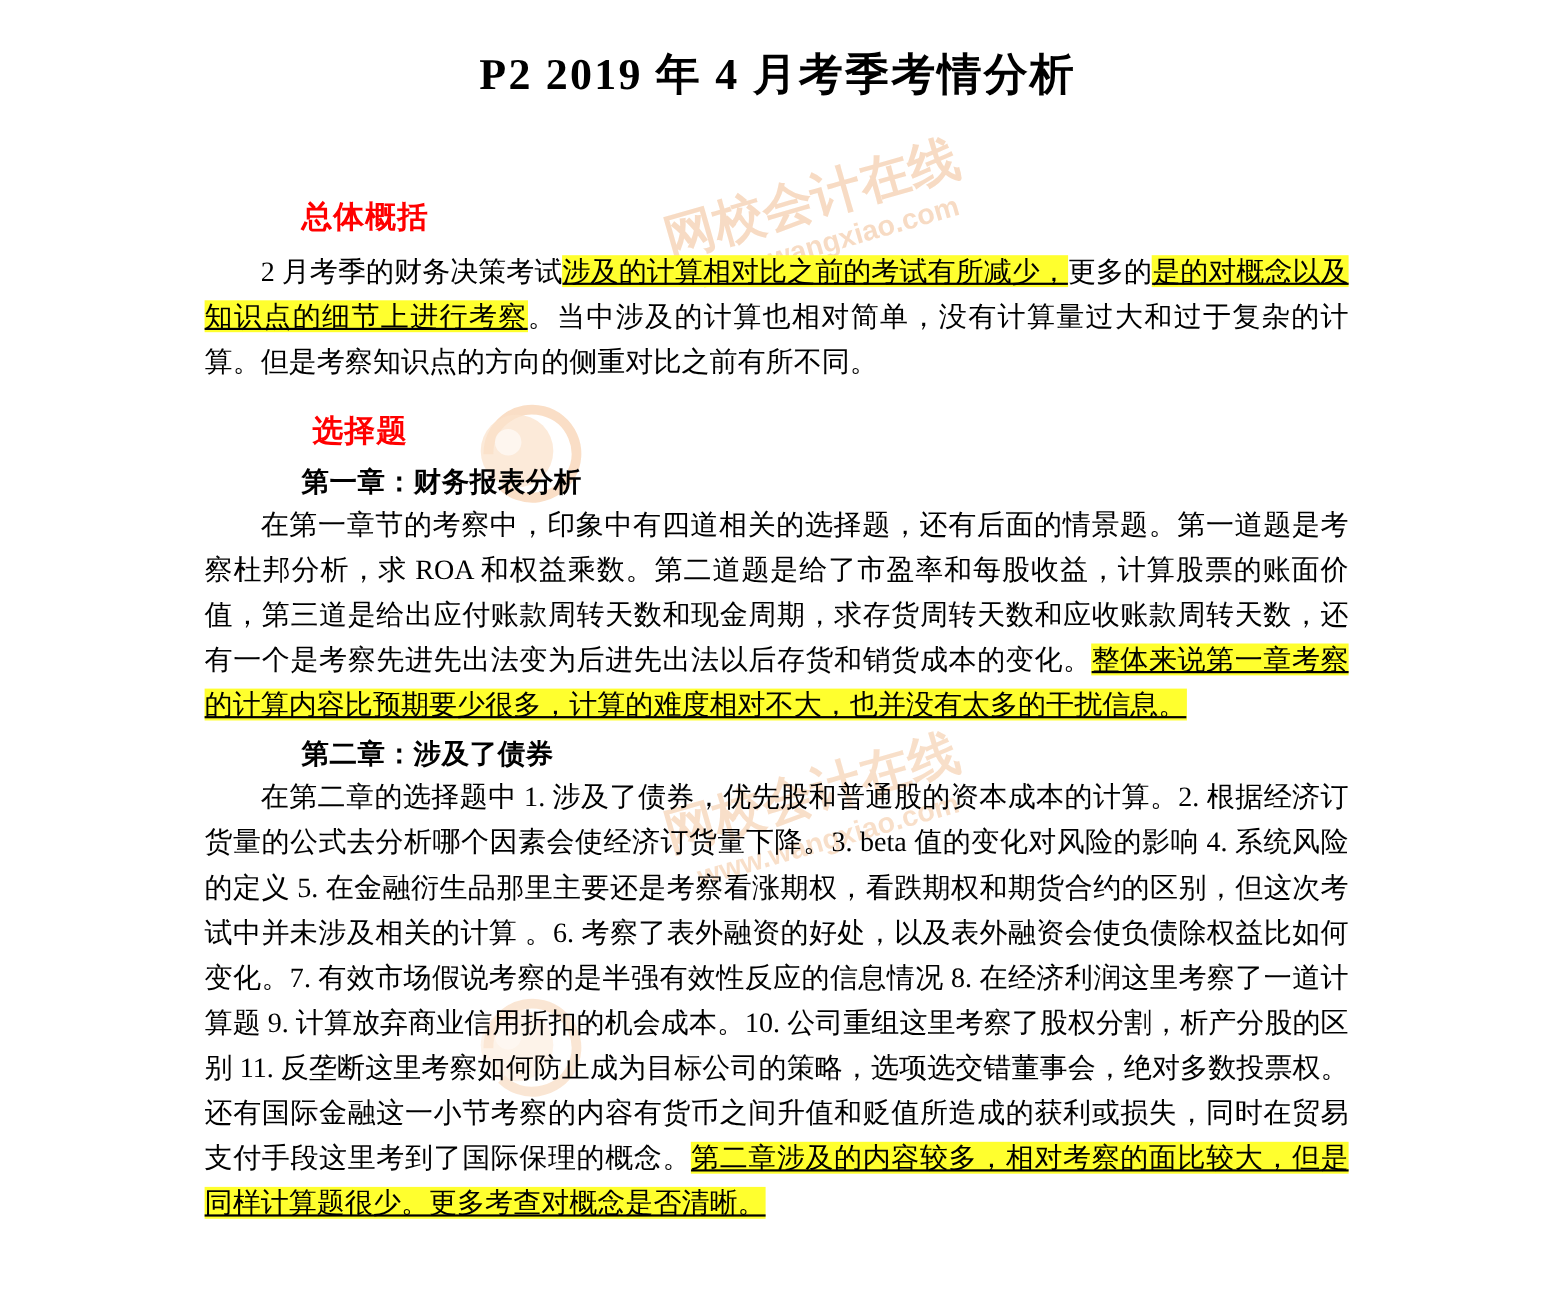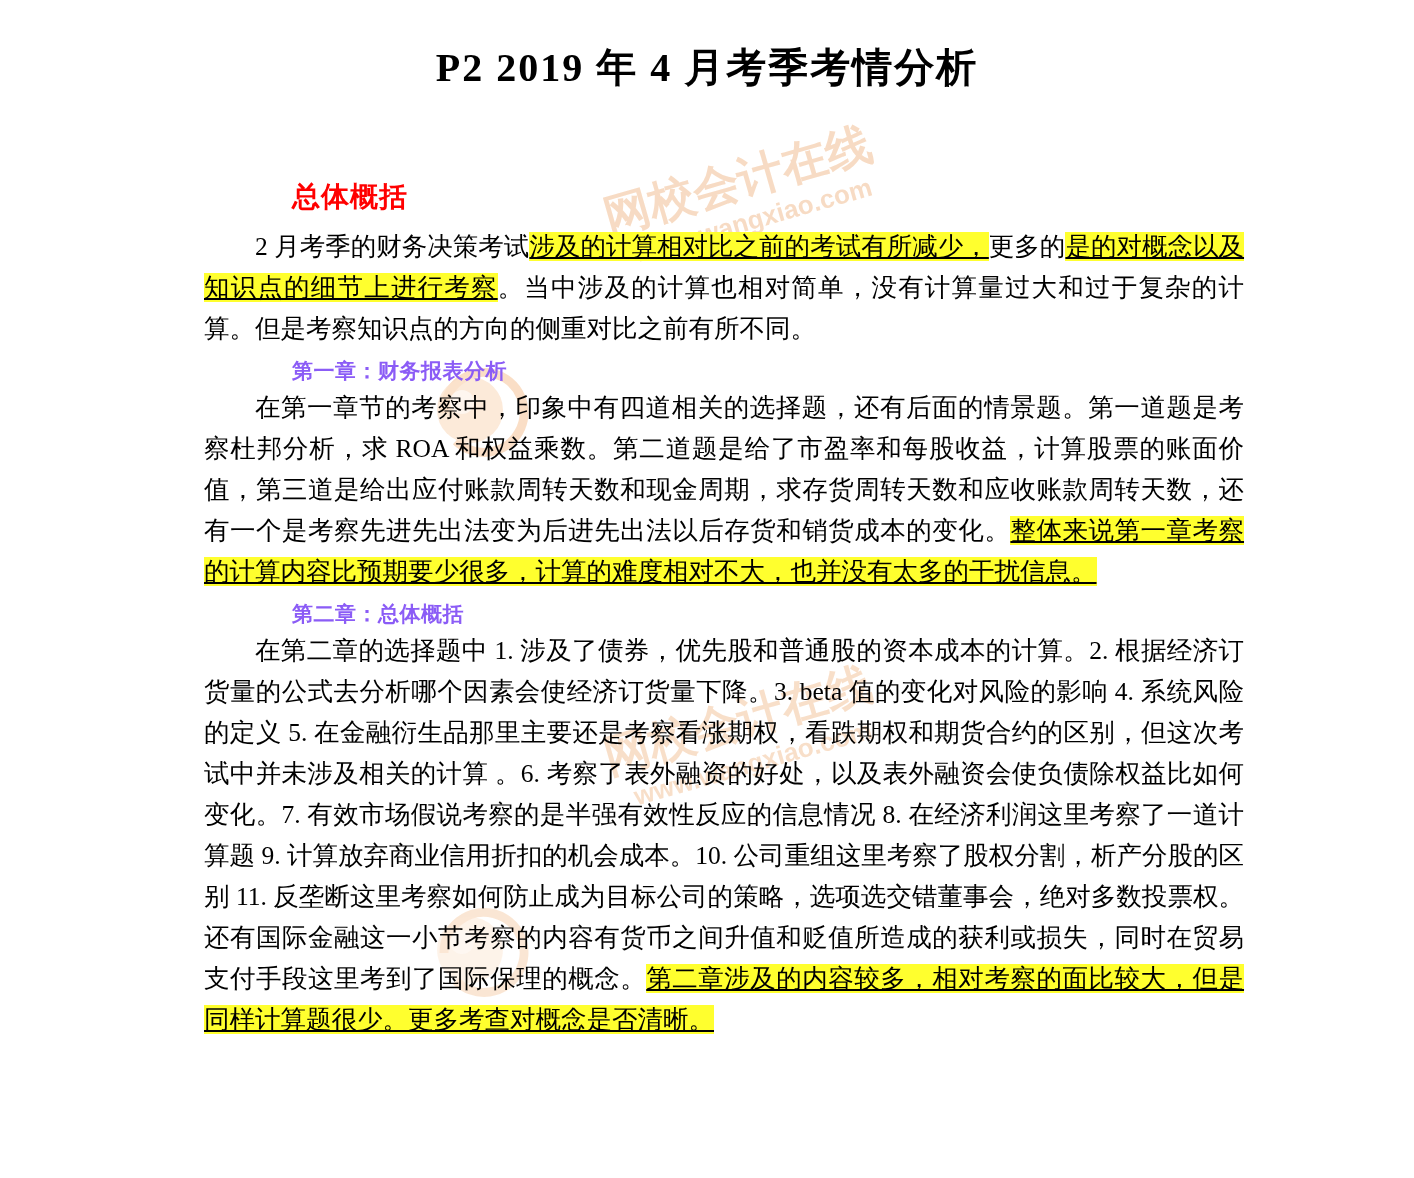--- a/index.html
+++ b/index.html
@@ -73,41 +73,41 @@
     font-size: 40px;
     font-weight: 700;
     letter-spacing: 2px;
     color: #000;
     font-family: "Liberation Serif", "DejaVu Serif", serif;
   }
 
   
   .content {
     position: absolute;
-    left: 204px;
+    left: 186px;
     top: 178px;
     width: 1040px;
   }
 
   .section-head {
     color: #ff0000;
     font-weight: 700;
     font-size: 28px;
     font-family: "Liberation Sans", "DejaVu Sans", sans-serif;
     letter-spacing: 1px;
     margin: 0 0 10px 0;
   }
   .section-head.indent-1 { padding-left: 88px; }
   .section-head.indent-2 { padding-left: 98px; }
   .section-head.sp-top { margin-top: 24px; }
 
   .sub-head {
     font-weight: 700;
-    font-size: 21px;
-    color: #8b5cf6;
+    font-size: 25px;
+    color: #000000;
     padding-left: 88px;
     margin: 8px 0 2px 0;
     font-family: Liberation Sans, sans-serif;
     letter-spacing: .5px;
   }
 
   p.para {
     margin: 0 0 2px 0;
     font-size: 25.5px;
     line-height: 41px;
@@ -162,27 +162,28 @@
   <div class="doc-title">P2 2019 年 4 月考季考情分析</div>
 
   <div class="content">
 
     <div class="section-head indent-1">总体概括</div>
 
     <p class="para">
       <span>2 月考季的财务决策考试</span><span class="hl">涉及的计算相对比之前的考试有所减少，</span><span>更多的</span><span class="hl">是的对概念以及知识点的细节上进行考察</span><span>。当中涉及的计算也相对简单，没有计算量过大和过于复杂的计算。但是考察知识点的方向的侧重对比之前有所不同。</span>
     </p>
 
+    <div class="section-head indent-2 sp-top">选择题</div>
 
     <div class="sub-head">第一章：财务报表分析</div>
     <p class="para">
       <span>在第一章节的考察中，印象中有四道相关的选择题，还有后面的情景题。第一道题是考察杜邦分析，求 ROA 和权益乘数。第二道题是给了市盈率和每股收益，计算股票的账面价值，第三道是给出应付账款周转天数和现金周期，求存货周转天数和应收账款周转天数，还有一个是考察先进先出法变为后进先出法以后存货和销货成本的变化。</span><span class="hl">整体来说第一章考察的计算内容比预期要少很多，计算的难度相对不大，也并没有太多的干扰信息。</span>
     </p>
 
-    <div class="sub-head">第二章：总体概括</div>
+    <div class="sub-head">第二章：涉及了债券</div>
     <p class="para">
       <span>在第二章的选择题中 1. 涉及了债券，优先股和普通股的资本成本的计算。2. 根据经济订货量的公式去分析哪个因素会使经济订货量下降。3. beta 值的变化对风险的影响 4. 系统风险的定义 5. 在金融衍生品那里主要还是考察看涨期权，看跌期权和期货合约的区别，但这次考试中并未涉及相关的计算 。6. 考察了表外融资的好处，以及表外融资会使负债除权益比如何变化。7. 有效市场假说考察的是半强有效性反应的信息情况 8. 在经济利润这里考察了一道计算题 9. 计算放弃商业信用折扣的机会成本。10. 公司重组这里考察了股权分割，析产分股的区别 11. 反垄断这里考察如何防止成为目标公司的策略，选项选交错董事会，绝对多数投票权。还有国际金融这一小节考察的内容有货币之间升值和贬值所造成的获利或损失，同时在贸易支付手段这里考到了国际保理的概念。</span><span class="hl">第二章涉及的内容较多，相对考察的面比较大，但是同样计算题很少。</span><span class="hl">更多考查对概念是否清晰。</span>
     </p>
 
   </div>
 
   <div class="page-edge"></div>
 </div>
 
 </body></html>

